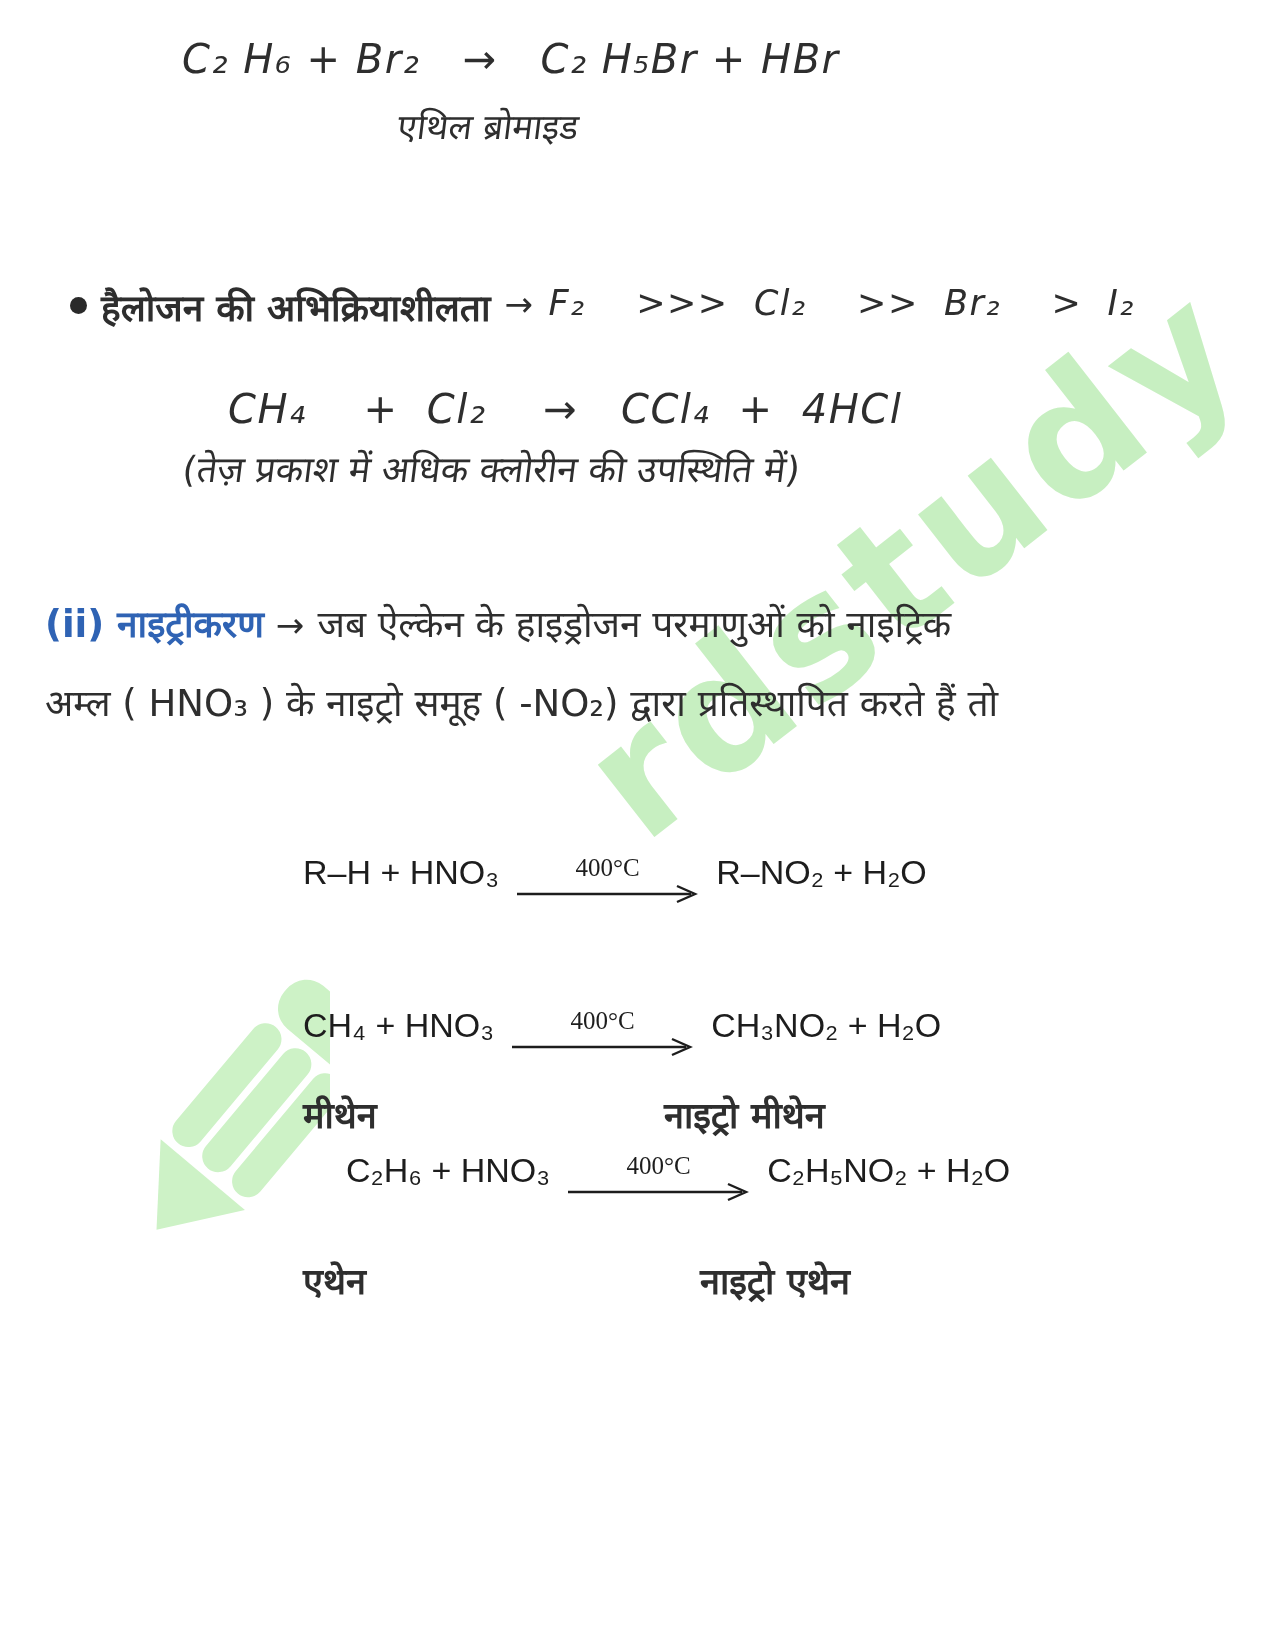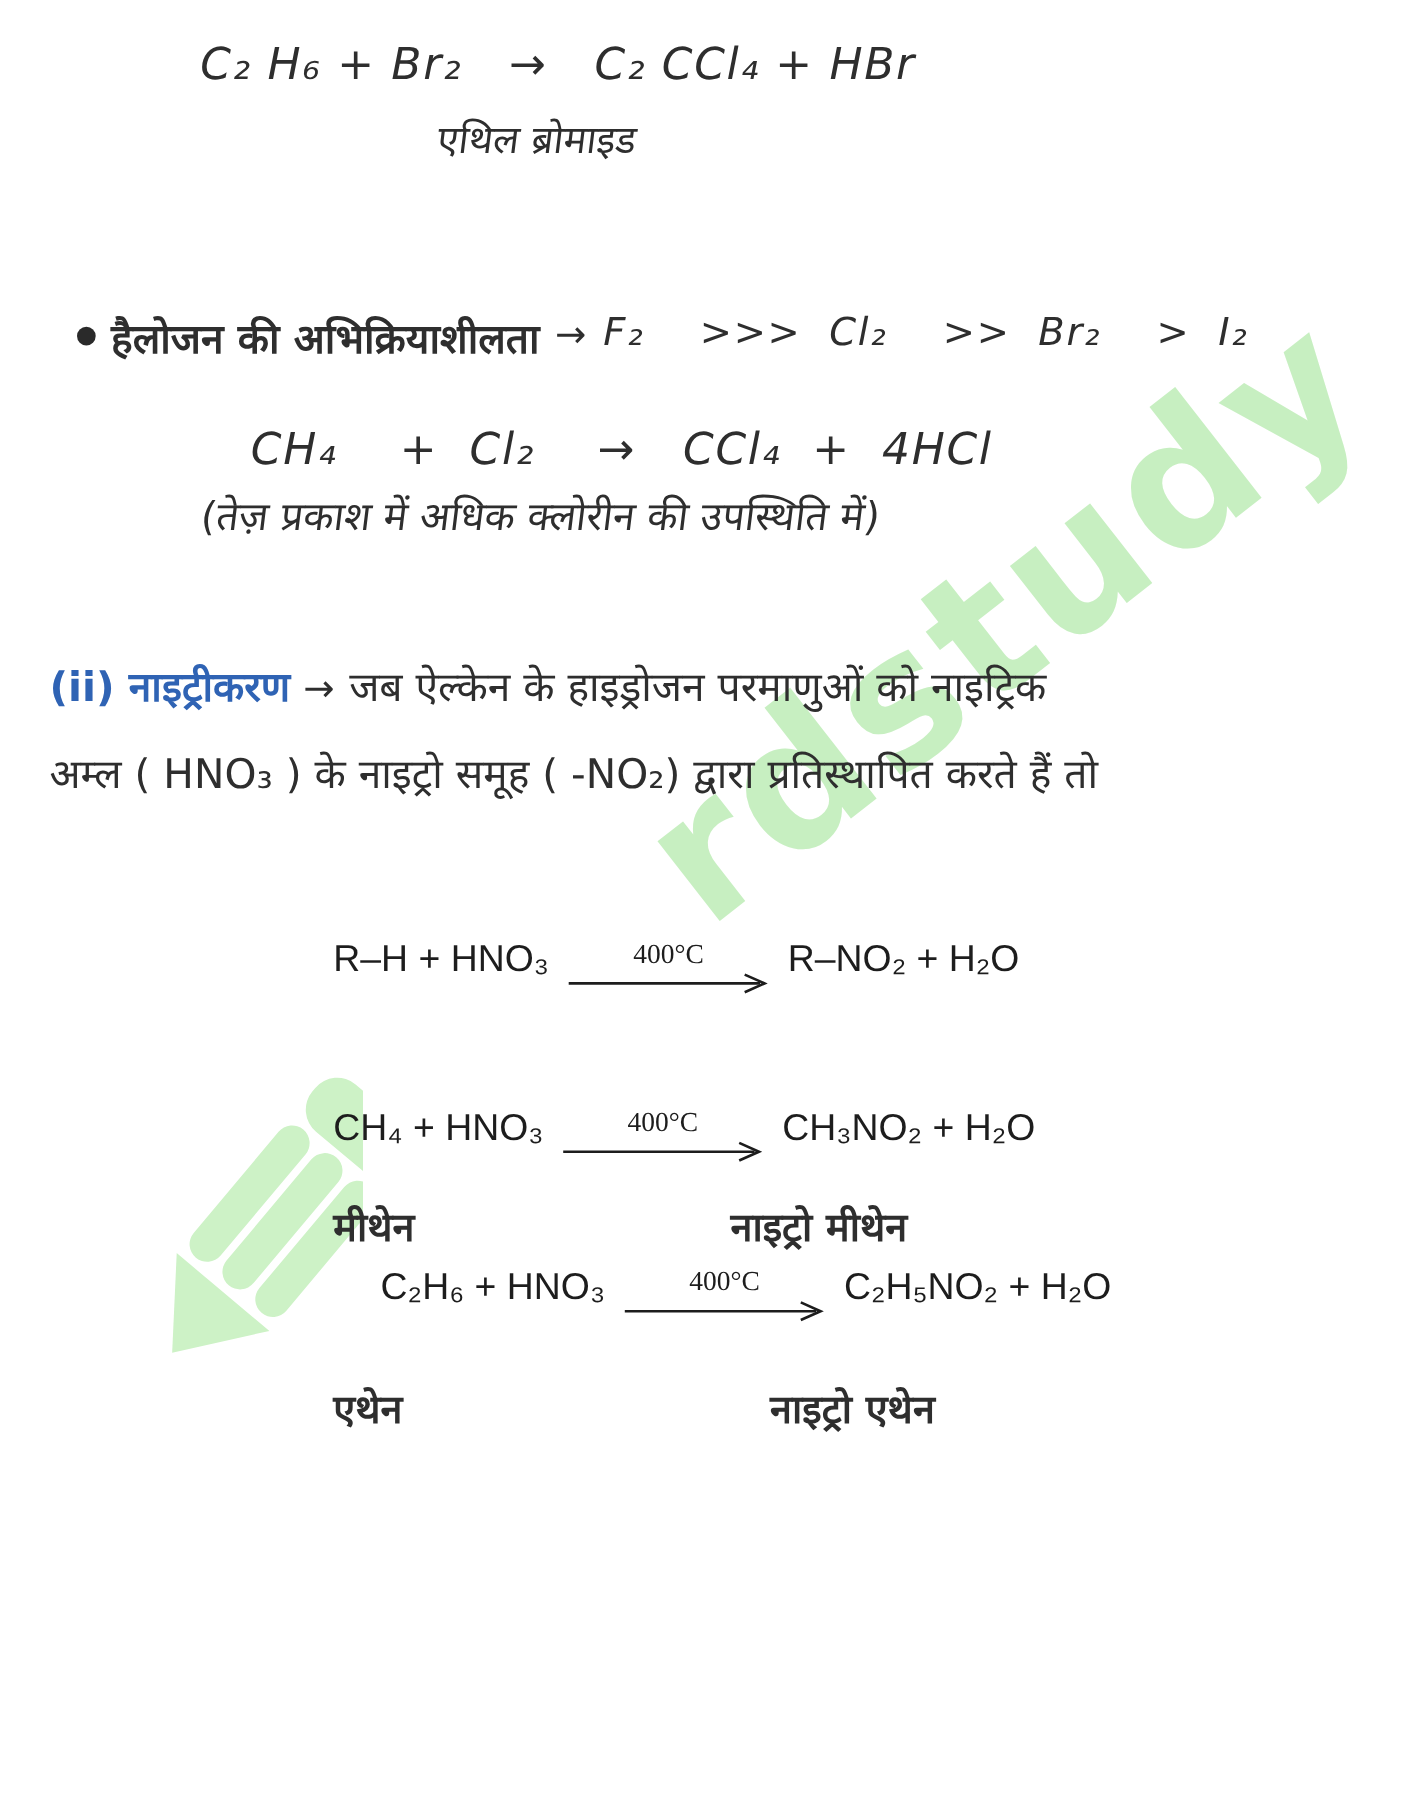--- a/index.html
+++ b/index.html
@@ -71,21 +71,21 @@
     <g transform="rotate(40 115 185)" fill="#cdf2c6">
       <rect x="60" y="-18" width="110" height="56" rx="26"></rect>
       <rect x="60" y="44" width="32" height="152" rx="16"></rect>
       <rect x="99" y="44" width="32" height="152" rx="16"></rect>
       <rect x="138" y="44" width="32" height="152" rx="16"></rect>
       <polygon points="60,204 170,204 115,276"></polygon>
     </g>
   </svg>
   <div class="abs z0 wm-text" style="left:608px;top:700px;">rdstudy</div>
 
-  <div class="abs z1 hw pre" style="left:182px;top:36px;font-size:40px;">C₂ H₆ + Br₂   →   C₂ CCl₄ + HBr</div>
+  <div class="abs z1 hw pre" style="left:182px;top:36px;font-size:40px;">C₂ H₆ + Br₂   →   C₂ H₅Br + HBr</div>
   <div class="abs z1 hi slant" style="left:398px;top:102px;font-size:35px;">एथिल ब्रोमाइड</div>
 
   <div class="abs z1 bullet-row" style="left:70px;top:281px;">
     <span class="dot" style="margin-top:16px;"></span>
     <span class="hi bold" style="font-size:37px;">हैलोजन की अभिक्रियाशीलता</span>
     <span class="hw" style="font-size:34px;margin-top:3px;">→</span>
     <span class="hw pre" style="font-size:35px;margin-top:2px;">F₂    &gt;&gt;&gt;  Cl₂    &gt;&gt;  Br₂    &gt;  I₂</span>
   </div>
 
   <div class="abs z1 hw pre" style="left:228px;top:386px;font-size:40px;">CH₄    +  Cl₂    →   CCl₄  +  4HCl</div>

